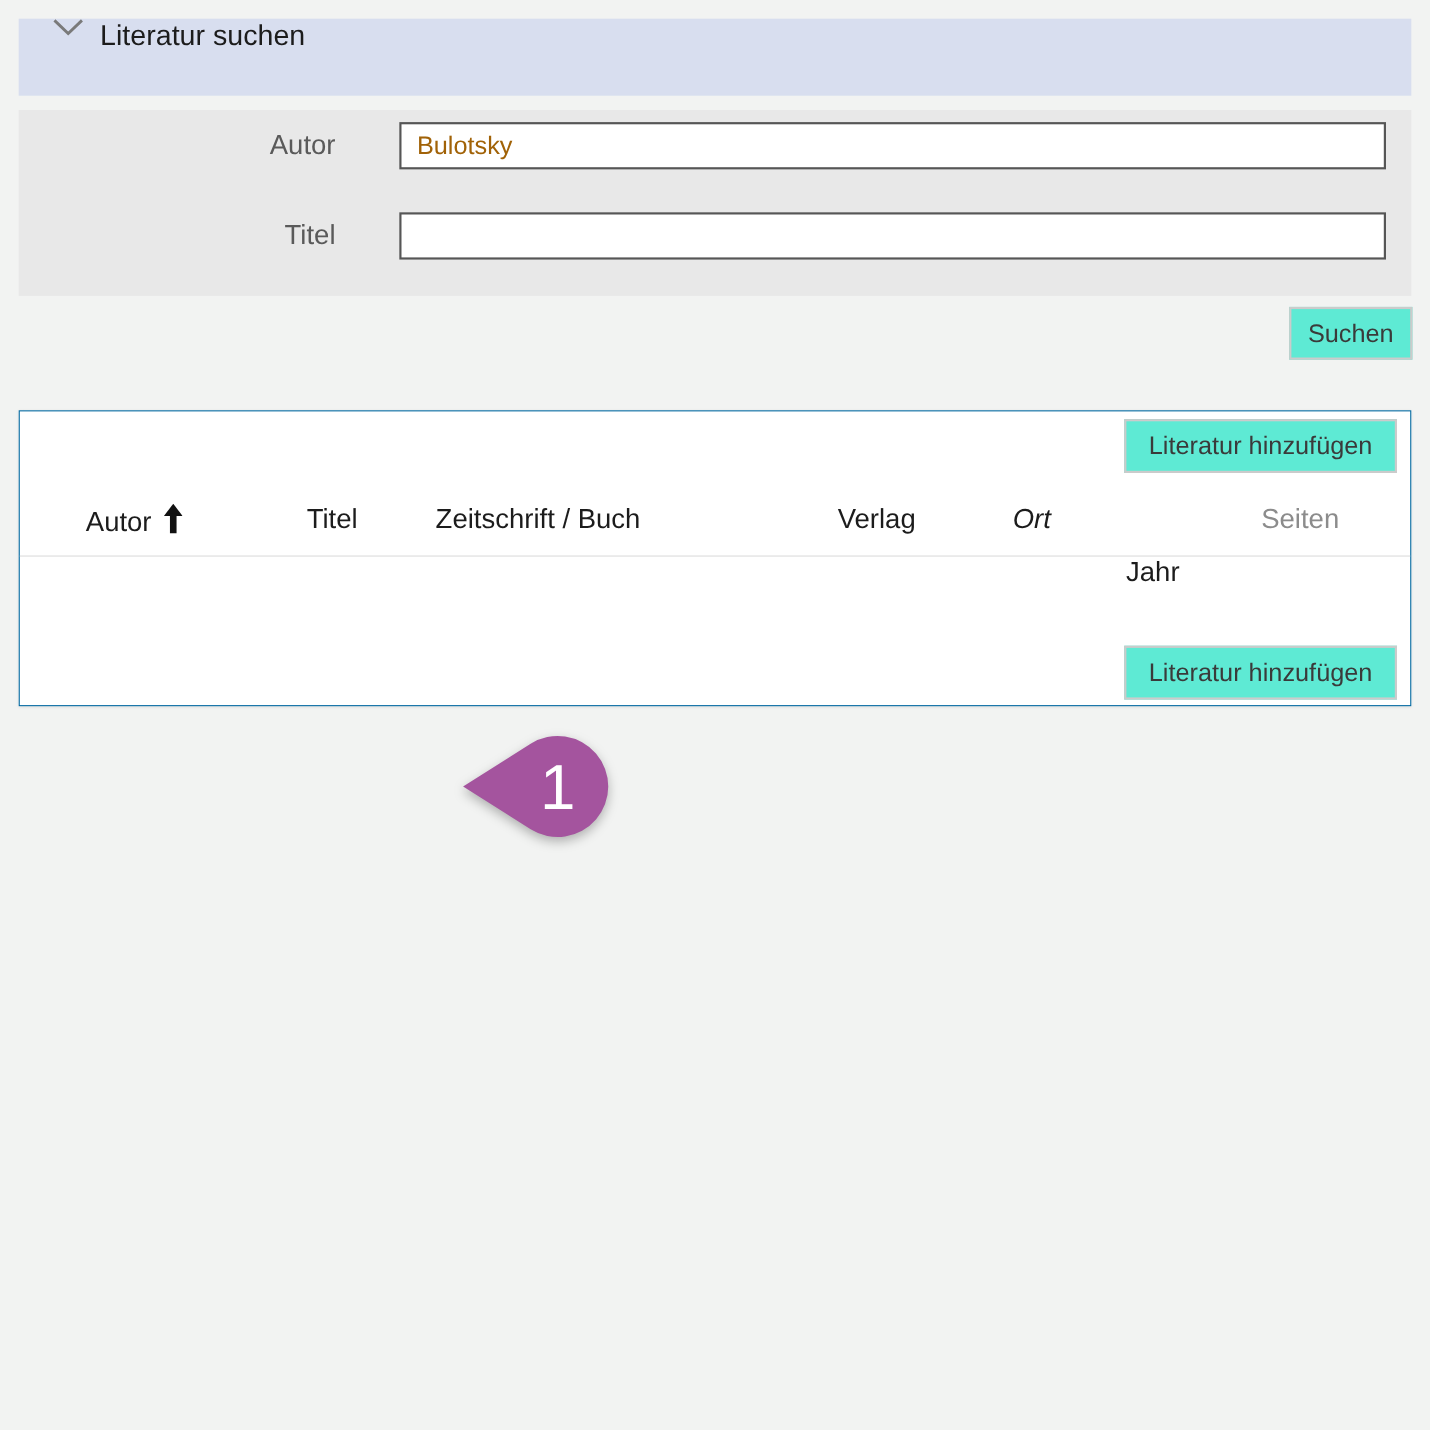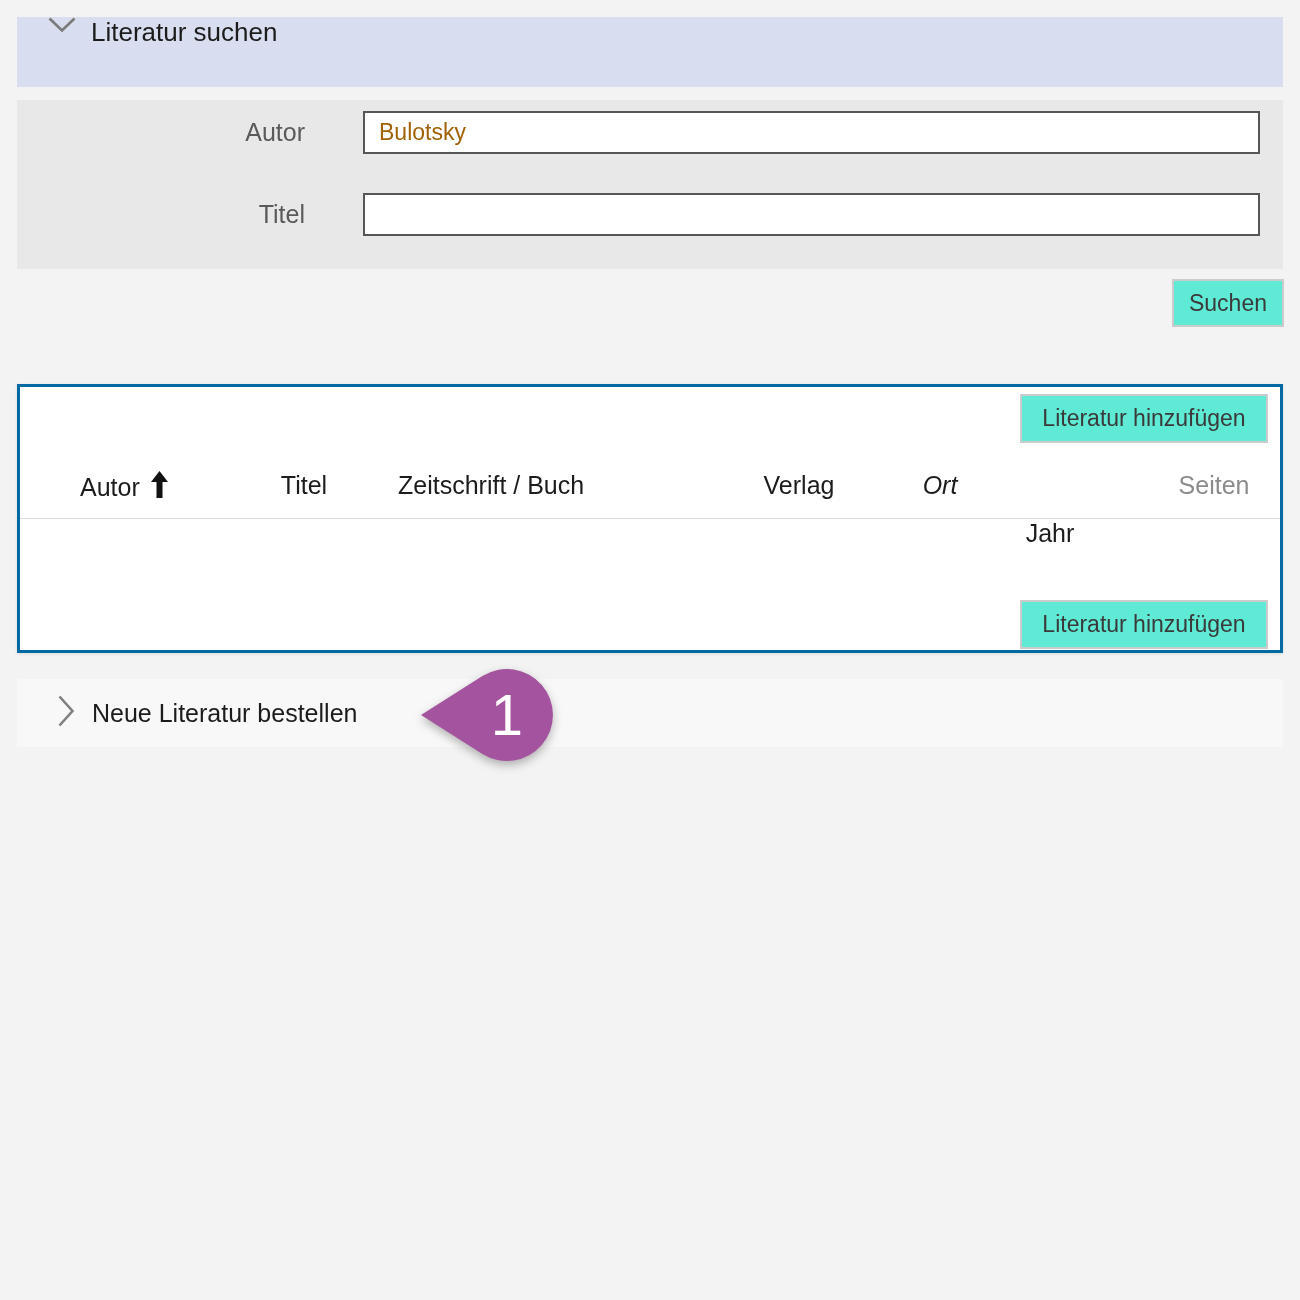--- a/index.html
+++ b/index.html
@@ -77,24 +77,24 @@
   }
   .btn-suchen {
     position: absolute;
     left: 1172px; top: 279px;
     width: 112px; height: 48px;
   }
 
   
   .table-panel {
     position: absolute;
-    left: 17px; top: 384px;
+    left: 17px; top: 373px;
     width: 1266px; height: 269px;
     background: #ffffff;
-    border: 3px solid #0369a1;
+    border: 1px solid #0369a1;
     box-shadow: 0 1px 3px rgba(0,0,0,0.10);
   }
   .btn-add-top, .btn-add-bottom {
     position: absolute;
     right: 12px;
     width: 248px; height: 49px;
   }
   .btn-add-top { top: 7px; }
   .btn-add-bottom { top: 213px; }
 
@@ -105,21 +105,21 @@
     color: #1c1c1c;
     white-space: nowrap;
   }
   .col-head.centered { transform: translateX(-50%); }
   .col-autor { left: 60px; display: flex; align-items: center; gap: 11px; }
   .col-titel { left: 284px; }
   .col-zeitschrift { left: 378px; }
   .col-verlag { left: 779px; }
   .col-ort { left: 920px; font-style: italic; }
   .col-jahr { left: 1030px; margin-top: 48px; }
-  .col-seiten { left: 1164px; color: #8c8c8c; margin-left: 30px; }
+  .col-seiten { left: 1164px; color: #8c8c8c; }
 
   .header-divider {
     position: absolute;
     left: 0; top: 131px;
     width: 100%; height: 1px;
     background: #dcdcdc;
   }
   .empty-row {
     position: absolute;
     left: 0; top: 132px;
@@ -203,28 +203,20 @@
     <div class="col-head centered col-ort">Ort</div>
     <div class="col-head centered col-jahr">Jahr</div>
     <div class="col-head centered col-seiten">Seiten</div>
 
     <div class="header-divider"></div>
 
 
     <button class="btn btn-add-bottom">Literatur hinzufügen</button>
   </div>
 
-  <div class="order-strip">
-    <span class="chev">
-      <svg width="17" height="32" viewBox="0 0 17 32">
-        <polyline points="1.5,1.5 14.5,16 1.5,30.5" fill="none" stroke="#808080" stroke-width="2.6"></polyline>
-      </svg>
-    </span>
-    <span class="title">Neue Literatur bestellen</span>
-  </div>
 
   <div class="callout">
     <svg width="140" height="104" viewBox="0 0 140 104">
       <path d="M 2 48 L 63.4 9.1 A 46 46 0 1 1 63.4 86.9 Z" fill="#a4549e"></path>
       <text x="88" y="68" text-anchor="middle" font-size="58" fill="#ffffff" font-family="Liberation Sans, DejaVu Sans, sans-serif">1</text>
     </svg>
   </div>
 
 </div>
 

